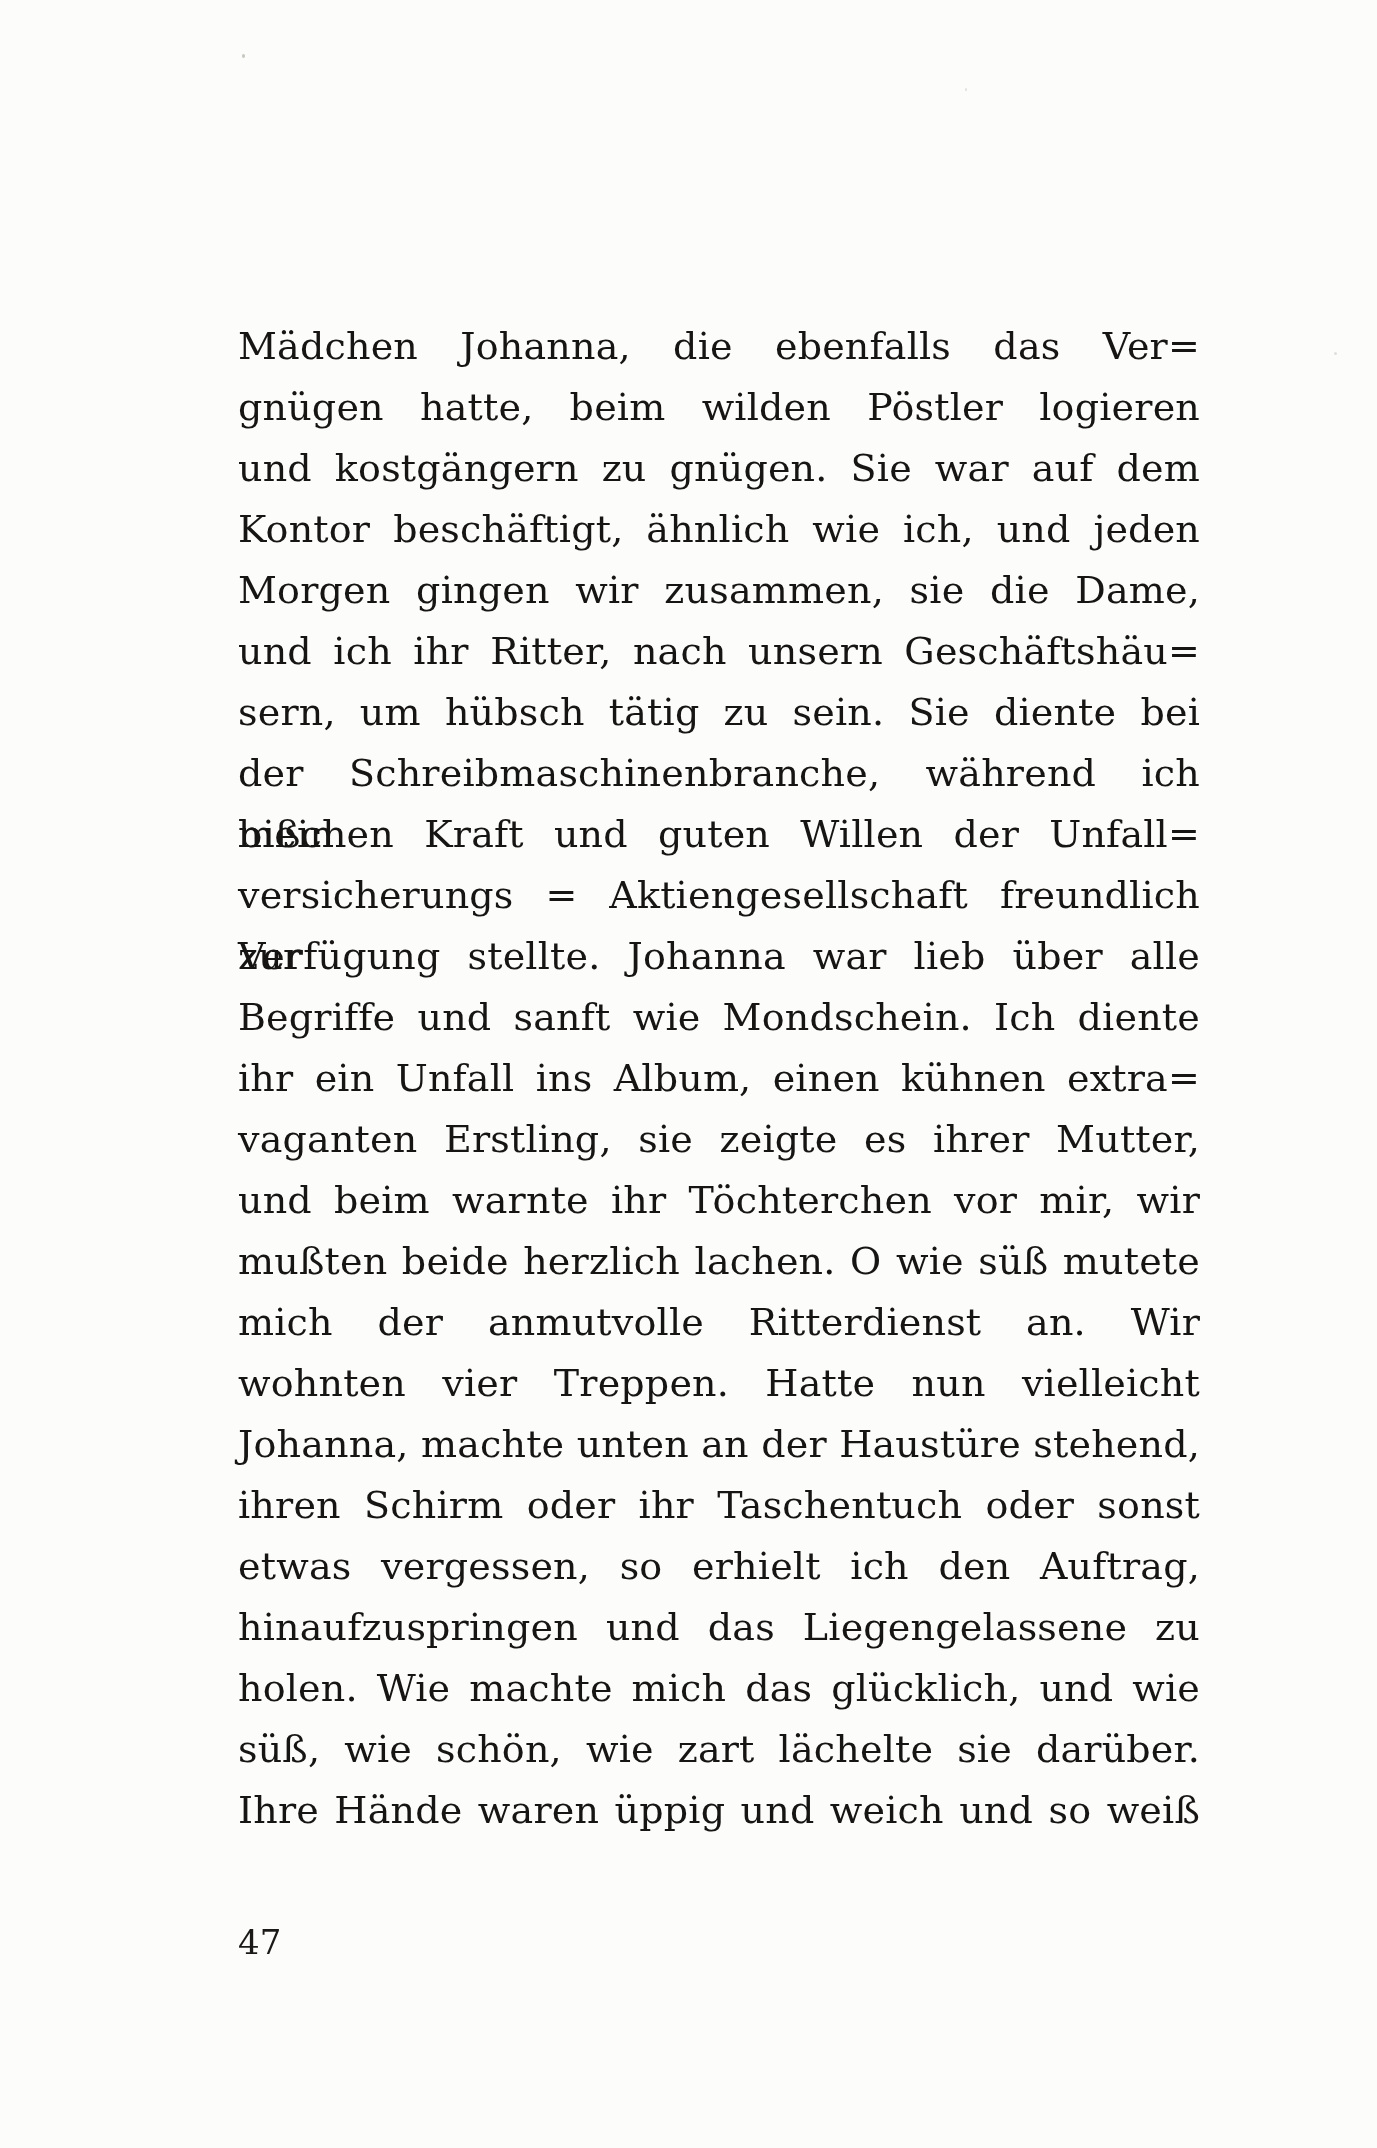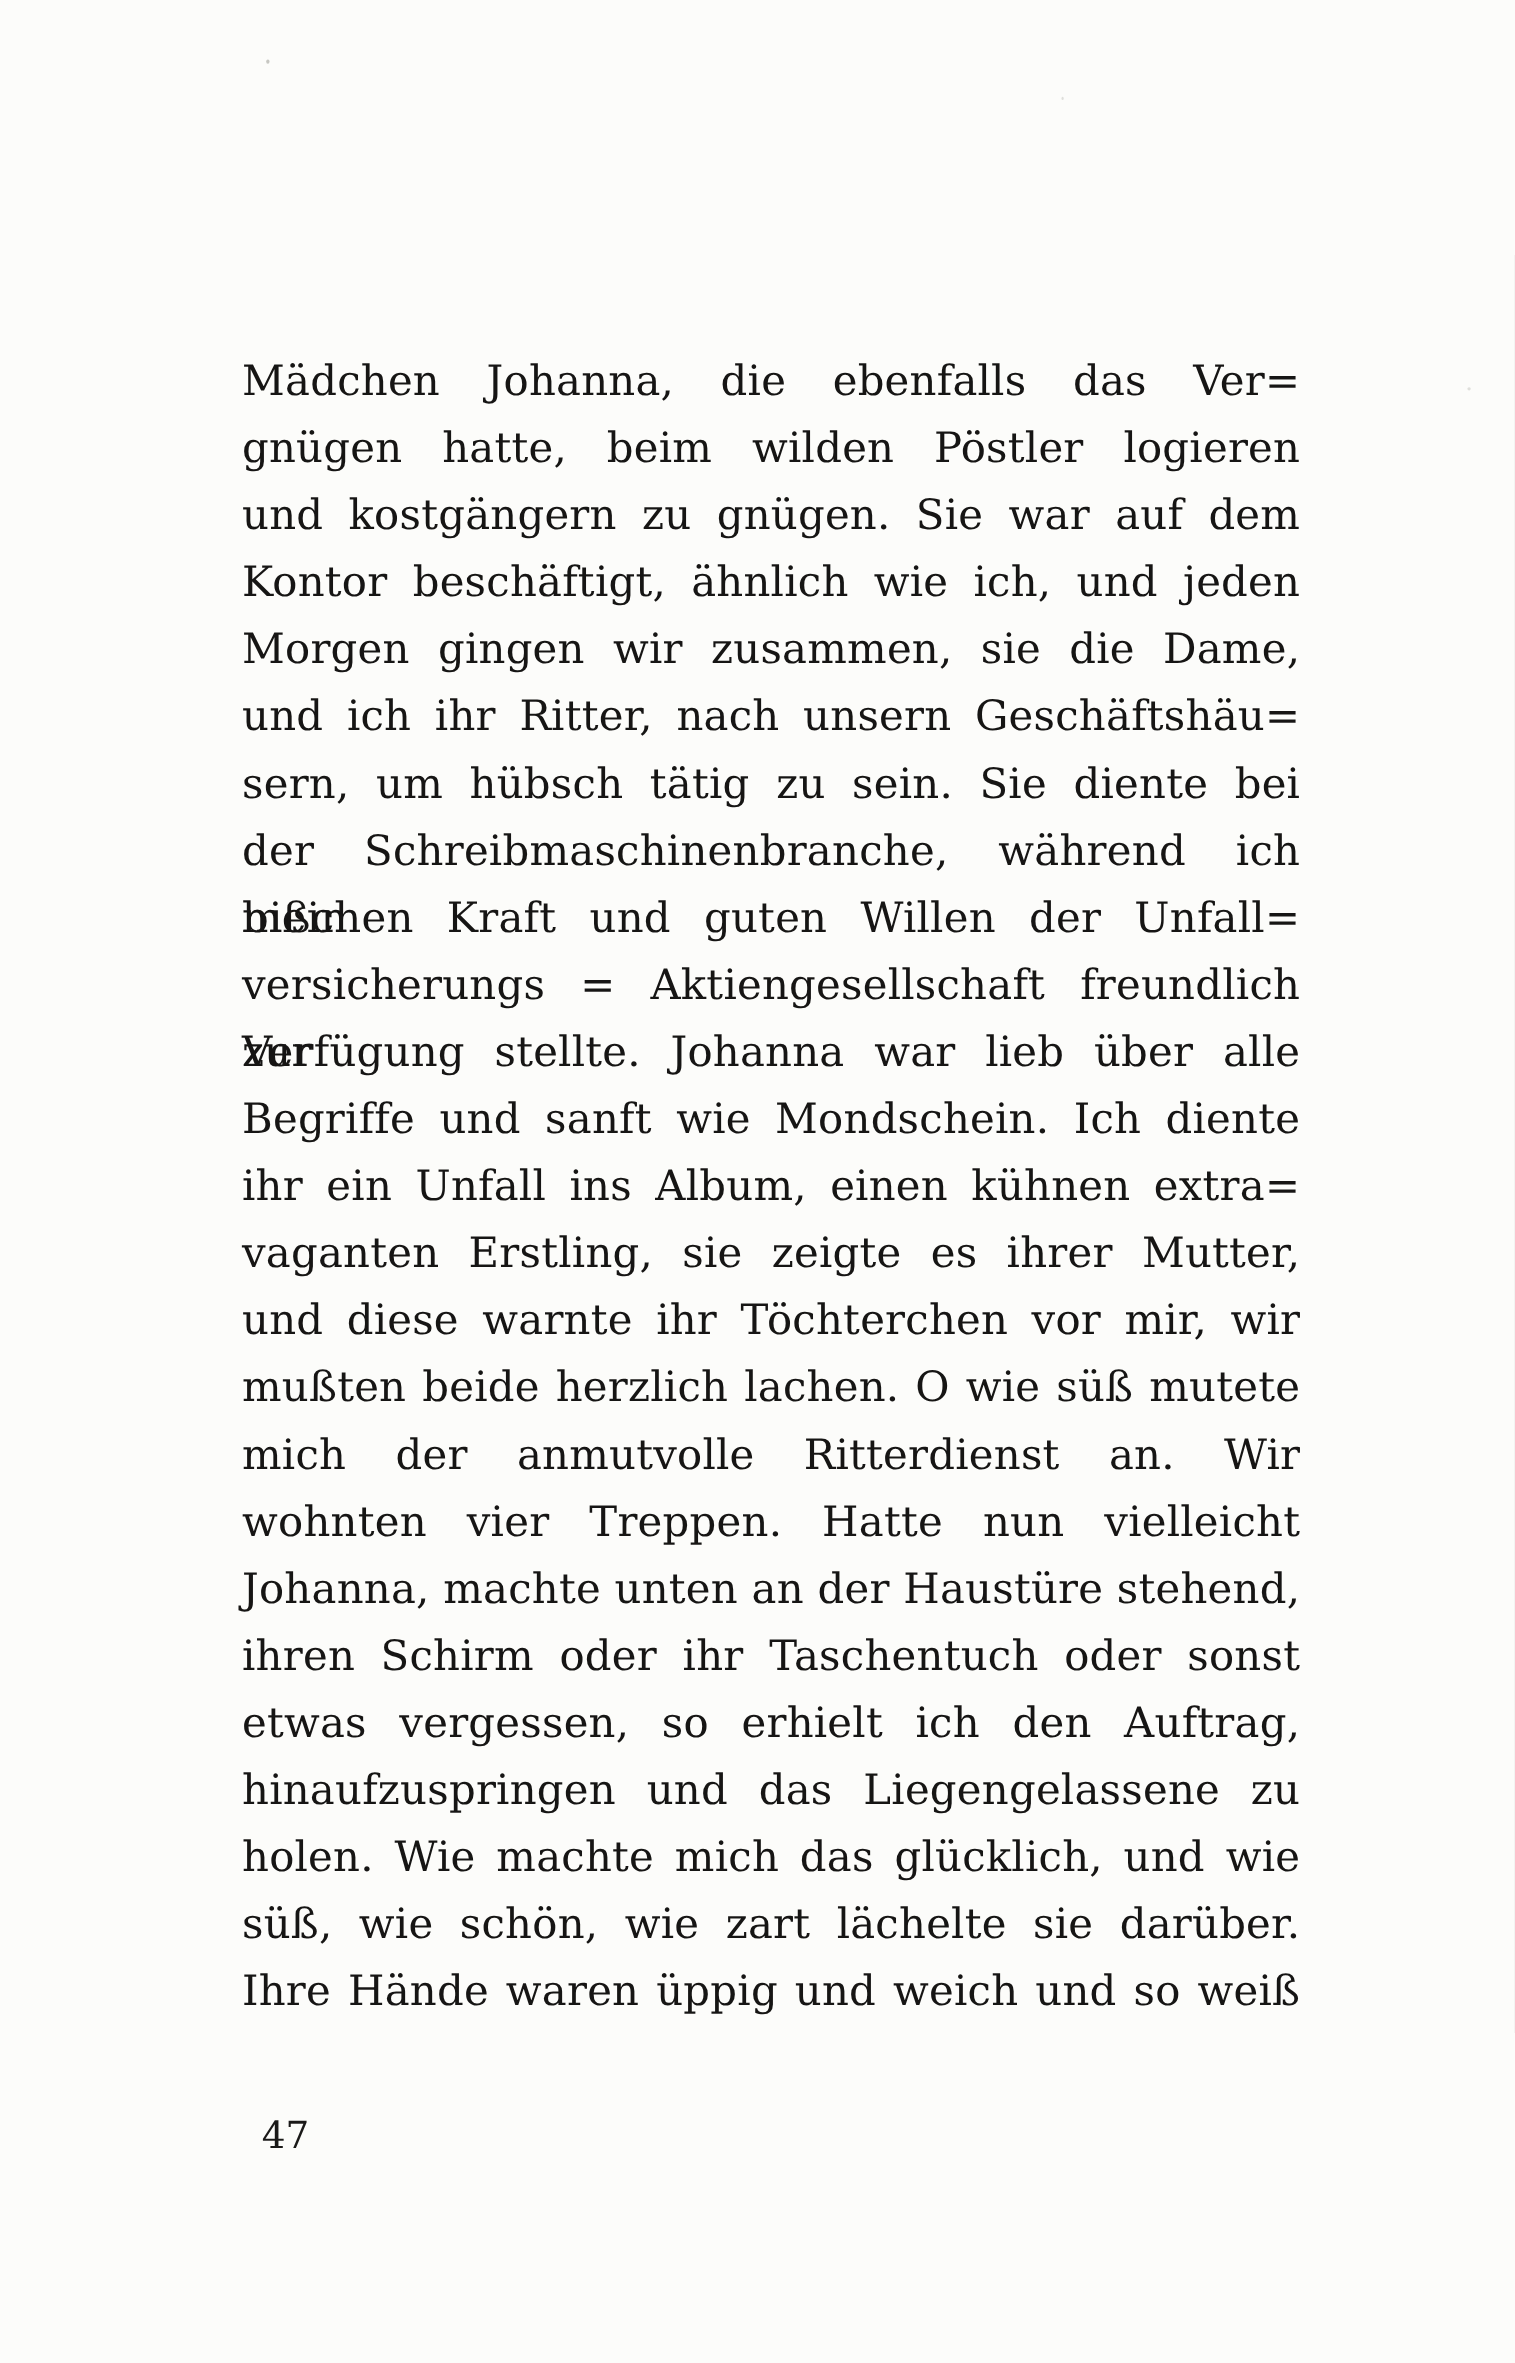--- a/index.html
+++ b/index.html
@@ -12,21 +12,21 @@
     width: 1377px;
     height: 2148px;
     margin: 0 auto;
     background: #fcfcfa;
     color: #161514;
     font-family: "DejaVu Serif", serif;
     overflow: hidden;
   }
   .text-block {
     position: absolute;
-    left: 220px;
+    left: 238px;
     top: 316px;
     width: 962px;
   }
   .line {
     font-size: 38px;
     line-height: 61px;
     height: 61px;
     text-align: justify;
     text-align-last: justify;
     letter-spacing: 0.2px;
@@ -67,21 +67,21 @@
     <div class="line">Morgen gingen wir zusammen, sie die Dame,</div>
     <div class="line">und ich ihr Ritter, nach unsern Geschäftshäu=</div>
     <div class="line">sern, um hübsch tätig zu sein. Sie diente bei</div>
     <div class="line">der Schreibmaschinenbranche, während ich mein</div>
     <div class="line">bißchen Kraft und guten Willen der Unfall=</div>
     <div class="line">versicherungs = Aktiengesellschaft freundlich zur</div>
     <div class="line">Verfügung stellte. Johanna war lieb über alle</div>
     <div class="line">Begriffe und sanft wie Mondschein. Ich diente</div>
     <div class="line">ihr ein Unfall ins Album, einen kühnen extra=</div>
     <div class="line">vaganten Erstling, sie zeigte es ihrer Mutter,</div>
-    <div class="line">und diese warnte ihr Töchterchen vor mir, wir</div>
+    <div class="line">und beim warnte ihr Töchterchen vor mir, wir</div>
     <div class="line">mußten beide herzlich lachen. O wie süß mutete</div>
     <div class="line">mich der anmutvolle Ritterdienst an. Wir</div>
     <div class="line">wohnten vier Treppen. Hatte nun vielleicht</div>
     <div class="line">Johanna, machte unten an der Haustüre stehend,</div>
     <div class="line">ihren Schirm oder ihr Taschentuch oder sonst</div>
     <div class="line">etwas vergessen, so erhielt ich den Auftrag,</div>
     <div class="line">hinaufzuspringen und das Liegengelassene zu</div>
     <div class="line">holen. Wie machte mich das glücklich, und wie</div>
     <div class="line">süß, wie schön, wie zart lächelte sie darüber.</div>
     <div class="line">Ihre Hände waren üppig und weich und so weiß</div>

